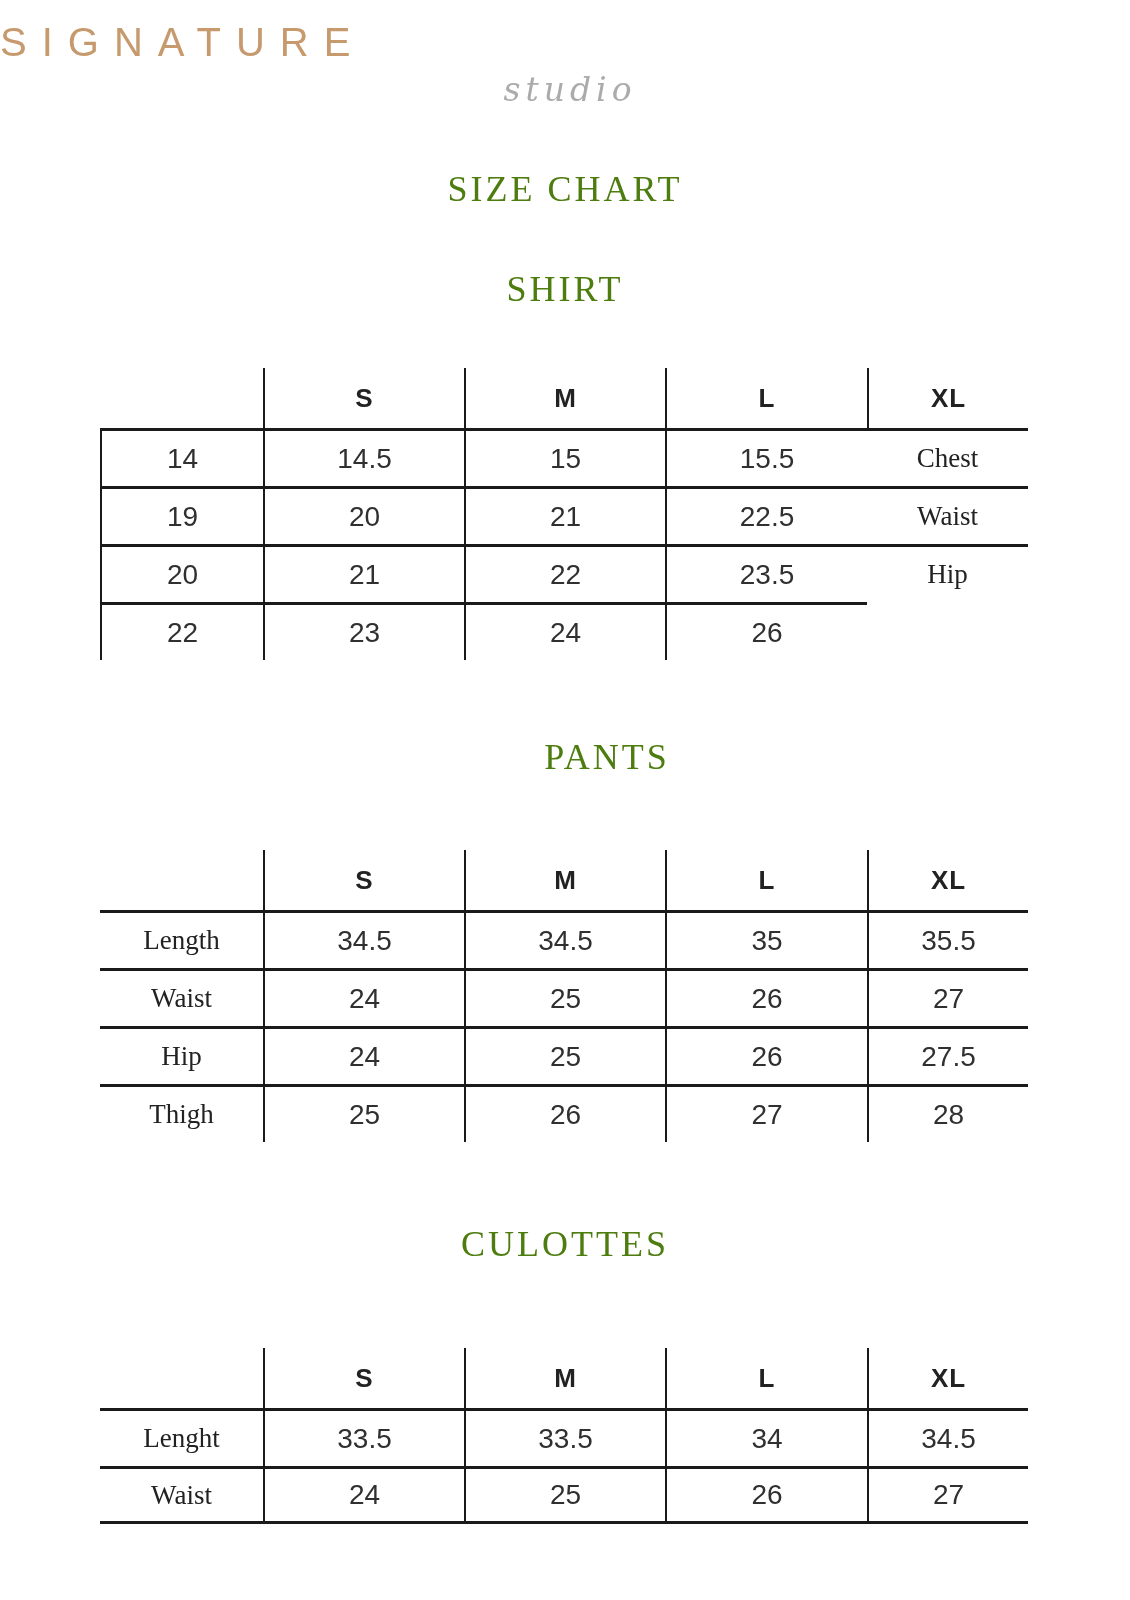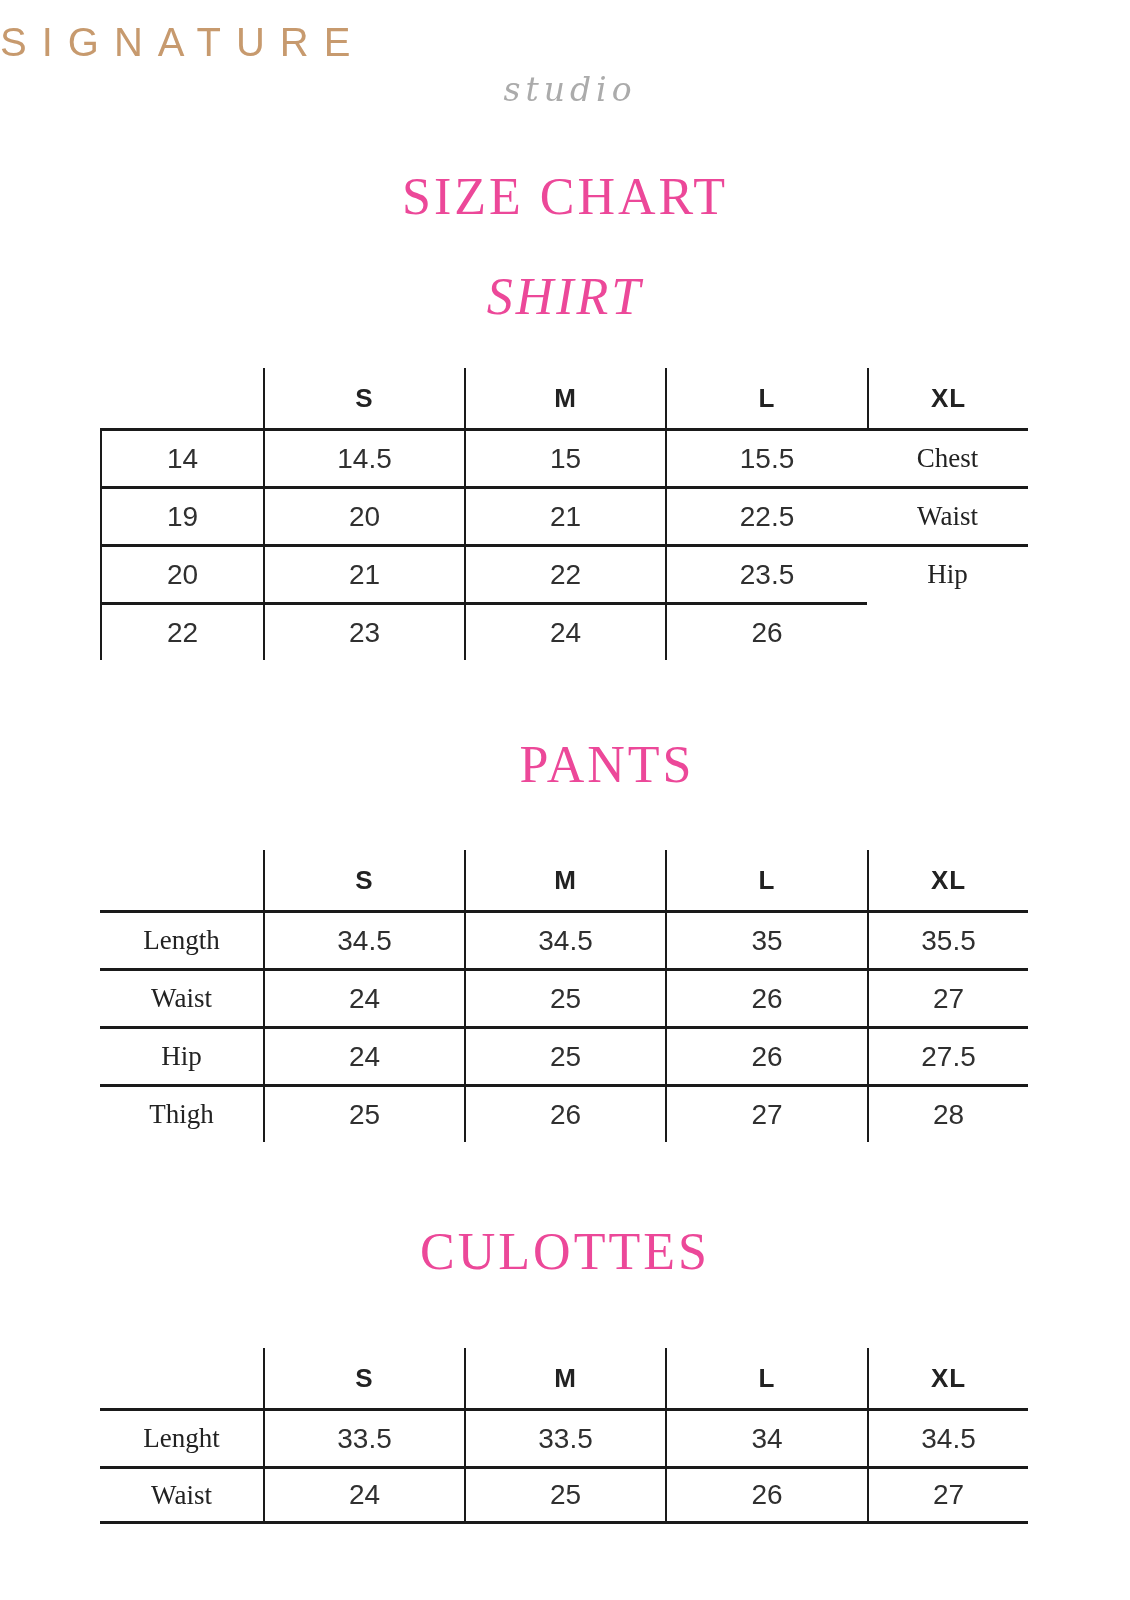--- a/index.html
+++ b/index.html
@@ -34,27 +34,27 @@
     color: #ABABAB;
   }
 
   
   .heading {
     position: absolute;
     left: 0; width: 100%;
     text-align: center;
     font-family: "Liberation Serif", serif;
     font-weight: 400;
-    font-size: 52px;
+    font-size: 36px;
     letter-spacing: 3px;
-    color: #ec4899;
+    color: #4d7c0f;
     line-height: 1;
   }
   .h-sizechart { top: 171px; }
-  .h-shirt     { top: 271px; font-style: italic; }
+  .h-shirt     { top: 271px; }
   .h-pants     { top: 739px; margin-left: 42px; }
   .h-culottes  { top: 1226px; }
 
   
   .size-table {
     position: absolute;
     left: 100px;
     width: 928px;
     display: grid;
     grid-template-columns: 163px 201px 201px 202px 161px;

